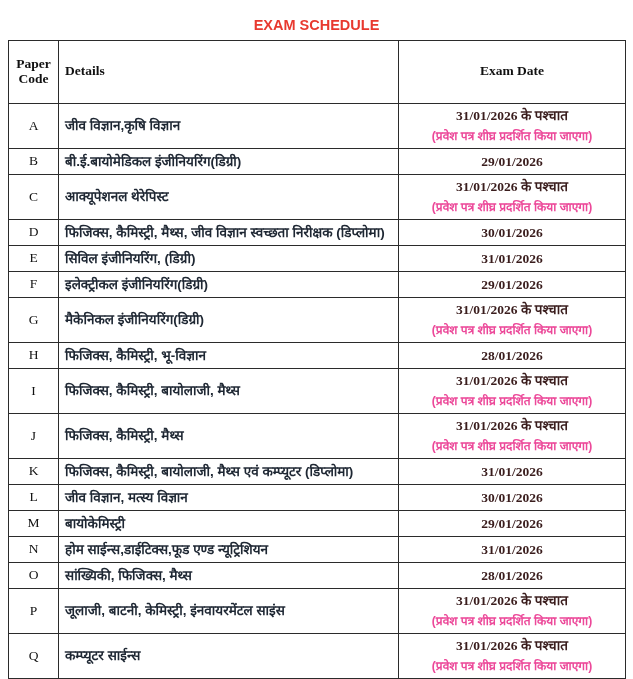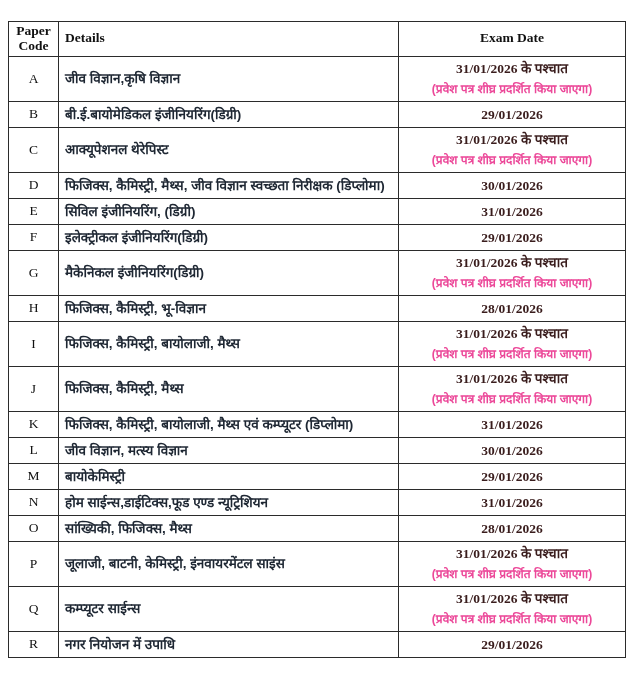--- a/index.html
+++ b/index.html
@@ -36,21 +36,21 @@
     vertical-align: middle;
   }
   col.c-code { width: 50px; }
   col.c-details { width: 340px; }
   col.c-date { width: 227px; }
   th {
     font-family: "Liberation Serif", serif;
     font-weight: bold;
     font-size: 13.5px;
     color: #111111;
-    padding: 2px 4px;
+    padding: 16px 4px;
     line-height: 1.1;
   }
   th.col-code { text-align: center; }
   th.col-details { text-align: left; padding-left: 6px; }
   th.col-date { text-align: center; margin-left: 20px; }
   td.code {
     font-family: "Liberation Serif", serif;
     font-size: 13.5px;
     color: #111111;
     text-align: center;
@@ -81,20 +81,21 @@
     font-weight: 600;
     color: #ec4899;
     line-height: 21px;
   }
   tr { height: 22px; }
 </style>
 </head>
 <body>
 
 <div class="page">
+  <div class="subtitle">EXAM SCHEDULE</div>
 
   <table>
     <colgroup>
       <col class="c-code">
       <col class="c-details">
       <col class="c-date">
     </colgroup>
     <thead>
       <tr>
         <th class="col-code">Paper Code</th>

